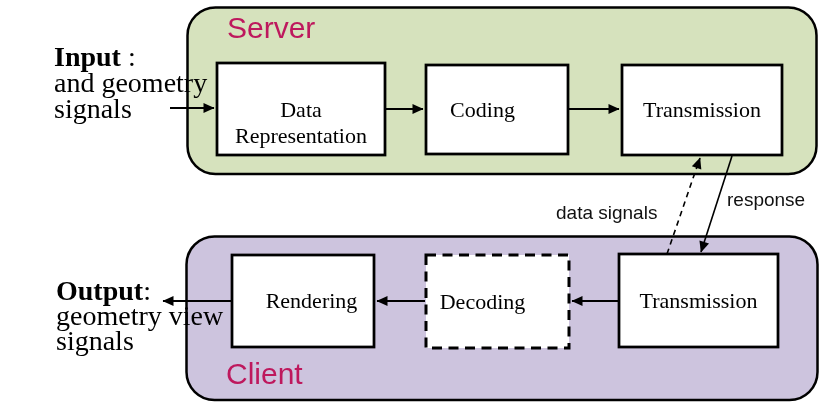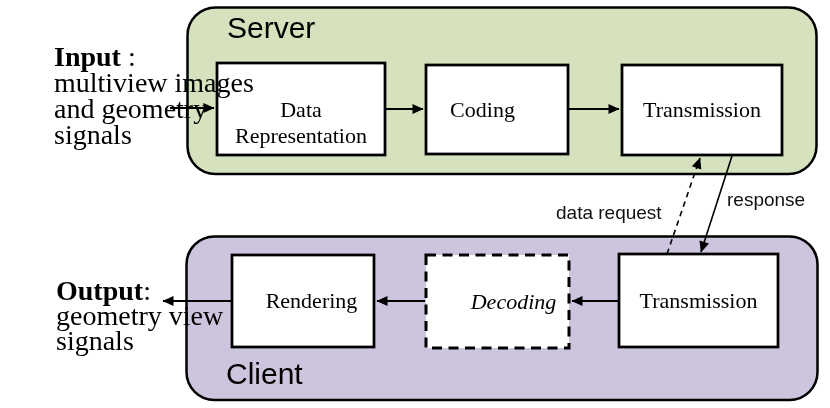--- a/index.html
+++ b/index.html
@@ -27,21 +27,21 @@
     white-space: nowrap;
   }
 
   
   .region-title {
     position: absolute;
     font-family: "Liberation Sans", "DejaVu Sans", sans-serif;
     font-size: 30px;
     line-height: 34px;
     font-weight: 400;
-    color: #000000;
+    color: #be185d;
     white-space: nowrap;
   }
 
   
   .io-block {
     position: absolute;
     font-size: 28px;
     line-height: 26px;
     white-space: nowrap;
     margin-left: 48px;
@@ -90,37 +90,36 @@
 
     <line x1="667" y1="254" x2="700" y2="158" stroke="#000000" stroke-width="1.6" stroke-dasharray="5.5 4.5" marker-end="url(#arrowhead)"></line>
     <line x1="732" y1="156" x2="701" y2="252" stroke="#000000" stroke-width="1.6" marker-end="url(#arrowhead)"></line>
   </svg>
 
   <div class="region-title" style="left:227px; top:11px;">Server</div>
   <div class="region-title" style="left:226px; top:357px;">Client</div>
 
   <div class="io-block" style="left:6px; top:44px;">
     <div><b>Input</b><span> :</span></div>
-    <div>multiview images</div>
     <div>and geometry</div>
     <div>signals</div>
   </div>
 
   <div class="io-block output" style="left:8px; top:278px;">
     <div><b>Output</b><span>:</span></div>
     <div>geometry view</div>
     <div>signals</div>
   </div>
 
   <div class="node-label" style="left:217px; top:63px; width:168px; height:120px;">
     <span>Data</span>
     <span>Representation</span>
   </div>
   <div class="node-label" style="left:426px; top:65px; width:113px; height:89px;">Coding</div>
   <div class="node-label" style="left:622px; top:65px; width:160px; height:90px;">Transmission</div>
   <div class="node-label" style="left:232px; top:255px; width:159px; height:92px;">Rendering</div>
-  <div class="node-label" style="left:442px; top:255px; width:143px; height:93px;font-style:italic;">Decoding</div>
+  <div class="node-label" style="left:411px; top:255px; width:143px; height:93px;">Decoding</div>
   <div class="node-label" style="left:619px; top:254px; width:159px; height:93px;">Transmission</div>
 
-  <div class="link-label" style="left:556px; top:202px;">data request</div>
+  <div class="link-label" style="left:556px; top:202px;">data signals</div>
   <div class="link-label" style="left:727px; top:189px;text-align:right;">response</div>
 
 </div>
 
 </body></html>

